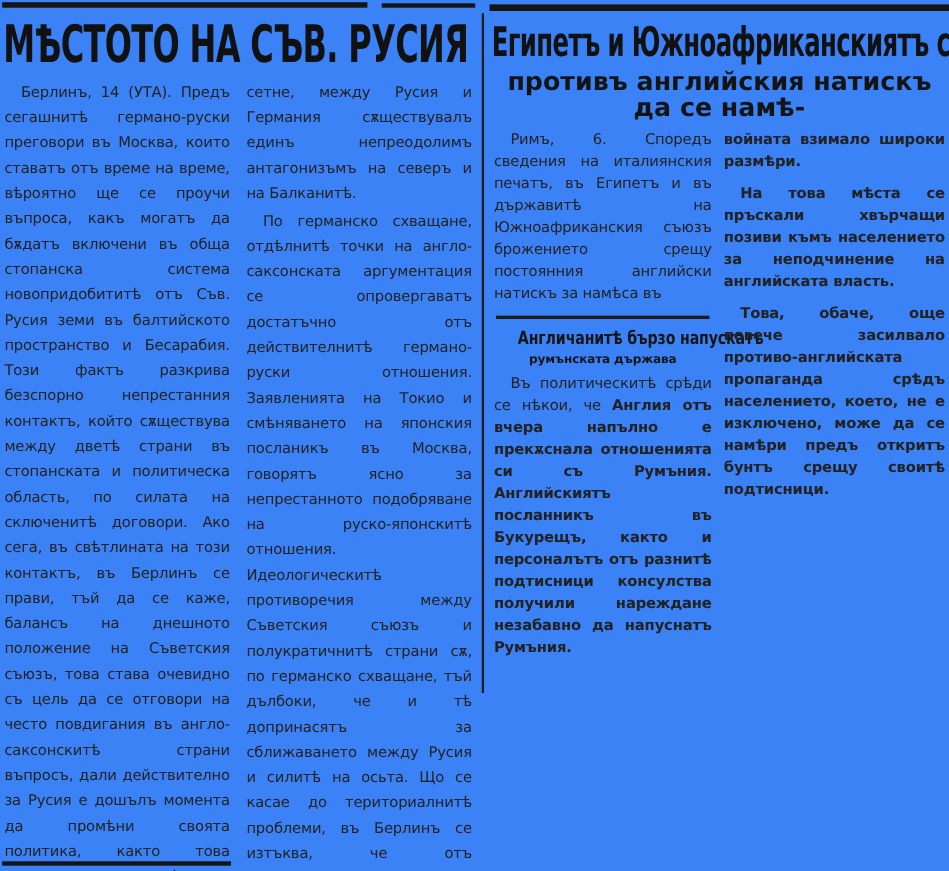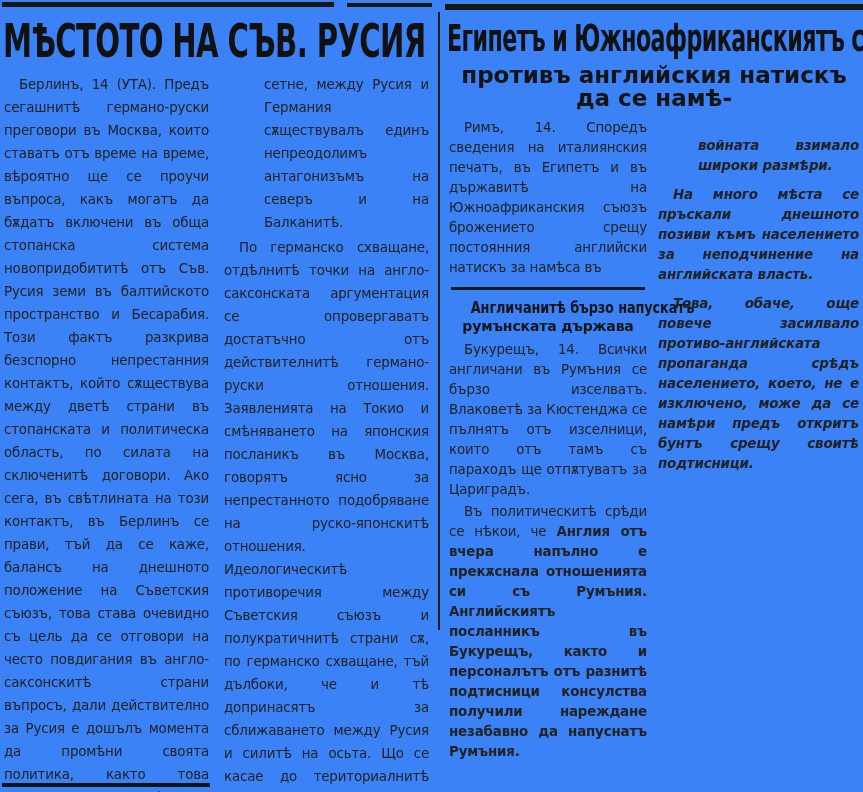--- a/index.html
+++ b/index.html
@@ -41,32 +41,32 @@
   .col{
     position:absolute;
     text-align:justify;
     font-size:13.4px;
     letter-spacing:-0.15px;
     color:#222;
   }
   .col.left-art{line-height:23px;}
   .col.right-art{line-height:20px;}
   .col p{margin:0 0 2px 0;text-indent:15px;}
-  .col p.noindent{text-indent:0;margin-left:40px;}
+  .col p.noindent{text-indent:0;}
   .col p.gap{margin-bottom:9px;}
   .b{font-weight:bold;}
   .sec-head{
     text-align:center;font-weight:bold;color:#161616;
     margin:2px 0 4px 0;
   }
   .sec-head .l1{
     display:block;font-size:16.5px;line-height:19px;
     white-space:nowrap;transform:scaleX(.78);transform-origin:50% 50%;
   }
-  .sec-head .l2{display:block;font-size:14px;line-height:19px;}
+  .sec-head .l2{display:block;font-size:11px;line-height:19px;}
 </style>
 </head>
 <body>
 
 <div class="paper">
 
   <div class="bar" style="left:2px;top:2px;width:332px;height:5px;"></div>
   <div class="bar" style="left:347px;top:3px;width:85px;height:4px;"></div>
   <div class="bar" style="left:445px;top:4px;width:418px;height:6px;"></div>
 
@@ -88,30 +88,29 @@
     </div>
   </div>
 
   <div>
     <div class="hl-right">Египетъ и Южноафриканскиятъ съюзъ</div>
     <div class="subhead">
       <span style="display:block;">противъ английския натискъ да се намѣ-</span>
     </div>
 
     <div class="col right-art" style="left:449px;top:118px;width:198px;">
-      <p class="gap">Римъ, 14. Споредъ сведения на италиянския печатъ, въ Египетъ и въ държавитѣ на Южноафриканския съюзъ брожението срещу постоянния английски натискъ за намѣса въ</p>
+      <p class="gap">Римъ, 6. Споредъ сведения на италиянския печатъ, въ Египетъ и въ държавитѣ на Южноафриканския съюзъ брожението срещу постоянния английски натискъ за намѣса въ</p>
       <div class="rule-flow"></div>
       <div class="sec-head">
         <span class="l1">Англичанитѣ бързо напускатъ</span>
         <span class="l2">румънската държава</span>
       </div>
-      <p>Букурещъ, 14. Всички англичани въ Румъния се бързо изселватъ. Влаковетѣ за Кюстенджа се пълнятъ отъ изселници, които отъ тамъ съ параходъ ще отпѫтуватъ за Цариградъ.</p>
       <p><span>Въ политическитѣ срѣди се нѣкои, че </span><span class="b">Англия отъ вчера напълно е прекѫснала отношенията си съ Румъния. Английскиятъ посланникъ въ Букурещъ, както и персоналътъ отъ разнитѣ подтисници консулства получили нареждане незабавно да напуснатъ Румъния.</span></p>
     </div>
 
-    <div class="col right-art" style="left:658px;top:136px;width:201px;font-style:italic;">
+    <div class="col right-art" style="left:658px;top:118px;width:201px;">
       <p class="b noindent gap">войната взимало широки размѣри.</p>
-      <p class="b gap">На много мѣста се пръскали днешното позиви къмъ населението за неподчинение на английската власть.</p>
+      <p class="b gap">На това мѣста се пръскали хвърчащи позиви къмъ населението за неподчинение на английската власть.</p>
       <p class="b">Това, обаче, още повече засилвало противо-английската пропаганда срѣдъ населението, което, не е изключено, може да се намѣри предъ откритъ бунтъ срещу своитѣ подтисници.</p>
     </div>
   </div>
 
 </div>
 
 </body></html>

